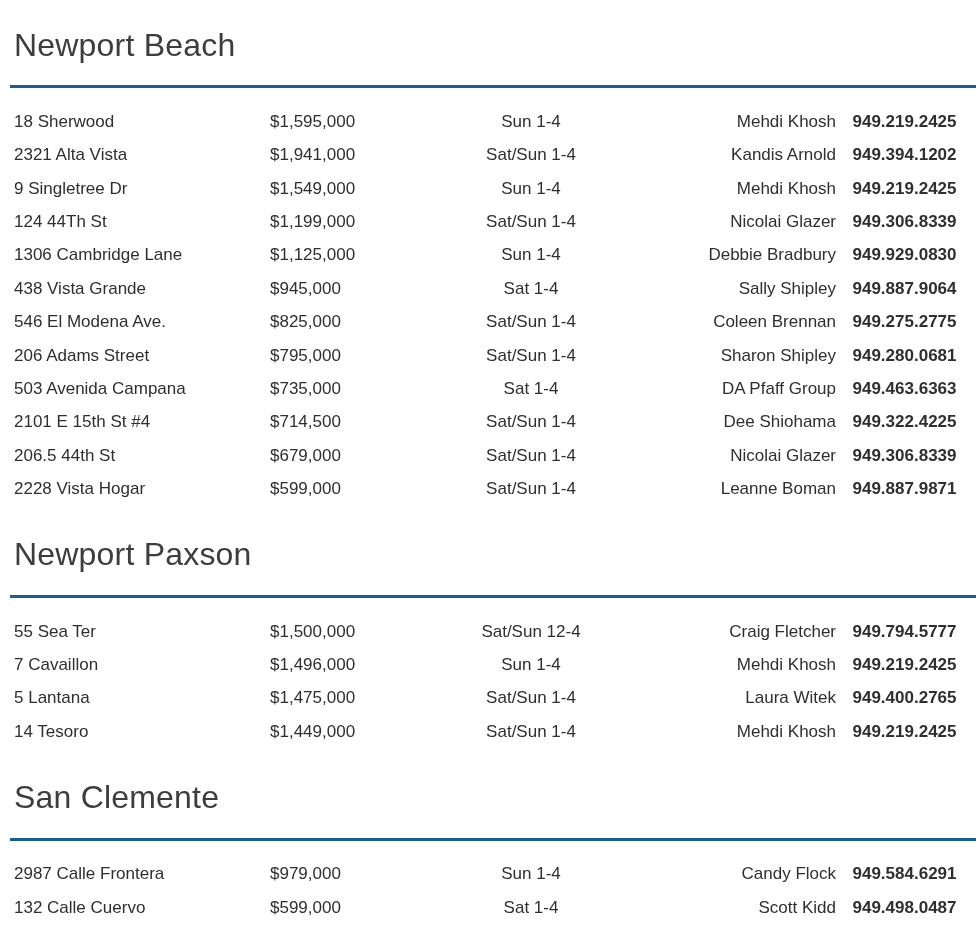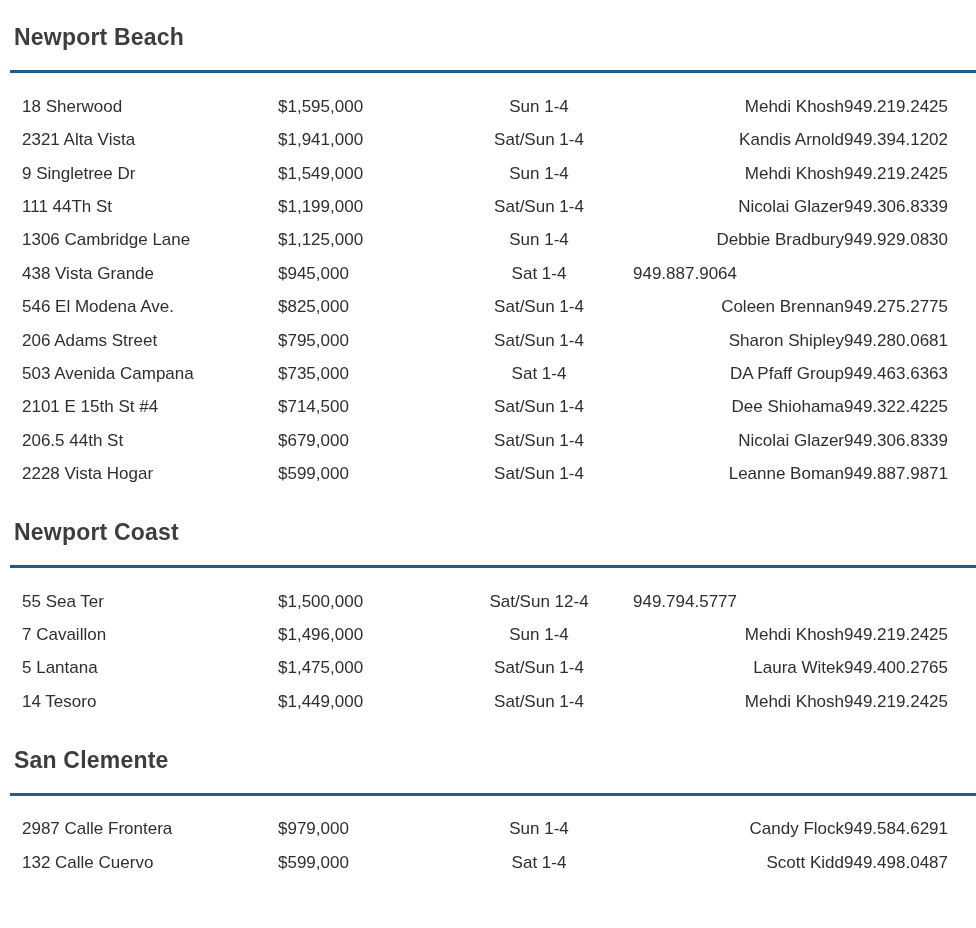--- a/index.html
+++ b/index.html
@@ -14,52 +14,52 @@
     font-family: "Liberation Sans", sans-serif;
     -webkit-font-smoothing: antialiased;
   }
   main.doc {
     width: 976px;
     padding-top: 4px;
     box-sizing: border-box;
   }
   .section { }
   .section-title {
-    font-size: 23px;
+    font-size: 32px;
     line-height: 28px;
-    font-weight: 700;
+    font-weight: 400;
     color: #3d3d3d;
     letter-spacing: 0.2px;
     padding-left: 14px;
     white-space: nowrap;
   }
   .section-rule {
     height: 3px;
     margin-top: 2px;
     margin-left: 10px;
     background: #1d5c8f; 
   }
   .section-rows {
     padding: 17px 0 8px 0;
   }
   .listing-row {
     display: grid;
     grid-template-columns: 256px 98px 257px 211px 137px;
     align-items: center;
     height: 33.4px;
-    padding-left: 22px;
+    padding-left: 14px;
     font-size: 17px;
     color: #2f2f2f;
     white-space: nowrap;
   }
   .cell-address { text-align: left; }
   .cell-price   { text-align: left; }
   .cell-time    { text-align: center; padding-left: 69px; }
   .cell-agent   { text-align: right; }
-  .cell-phone   { text-align: left; }
+  .cell-phone   { text-align: center; font-weight: bold; }
 </style>
 </head>
 <body>
 
 <main class="doc">
   <section class="section">
     <h2 class="section-title">Newport Beach</h2>
     <div class="section-rule" style="background: rgb(29, 92, 143);"></div>
     <div class="section-rows">
   <div class="listing-row">
@@ -80,39 +80,40 @@
 
   <div class="listing-row">
     <span class="cell-address">9 Singletree Dr</span>
     <span class="cell-price">$1,549,000</span>
     <span class="cell-time">Sun 1-4</span>
     <span class="cell-agent">Mehdi Khosh</span>
     <span class="cell-phone">949.219.2425</span>
   </div>
 
   <div class="listing-row">
-    <span class="cell-address">111 44Th St</span>
+    <span class="cell-address">124 44Th St</span>
     <span class="cell-price">$1,199,000</span>
     <span class="cell-time">Sat/Sun 1-4</span>
     <span class="cell-agent">Nicolai Glazer</span>
     <span class="cell-phone">949.306.8339</span>
   </div>
 
   <div class="listing-row">
     <span class="cell-address">1306 Cambridge Lane</span>
     <span class="cell-price">$1,125,000</span>
     <span class="cell-time">Sun 1-4</span>
     <span class="cell-agent">Debbie Bradbury</span>
     <span class="cell-phone">949.929.0830</span>
   </div>
 
   <div class="listing-row">
     <span class="cell-address">438 Vista Grande</span>
     <span class="cell-price">$945,000</span>
     <span class="cell-time">Sat 1-4</span>
+    <span class="cell-agent">Sally Shipley</span>
     <span class="cell-phone">949.887.9064</span>
   </div>
 
   <div class="listing-row">
     <span class="cell-address">546 El Modena Ave.</span>
     <span class="cell-price">$825,000</span>
     <span class="cell-time">Sat/Sun 1-4</span>
     <span class="cell-agent">Coleen Brennan</span>
     <span class="cell-phone">949.275.2775</span>
   </div>
@@ -153,27 +154,28 @@
     <span class="cell-address">2228 Vista Hogar</span>
     <span class="cell-price">$599,000</span>
     <span class="cell-time">Sat/Sun 1-4</span>
     <span class="cell-agent">Leanne Boman</span>
     <span class="cell-phone">949.887.9871</span>
   </div>
 </div>
   </section>
 
   <section class="section">
-    <h2 class="section-title">Newport Coast</h2>
+    <h2 class="section-title">Newport Paxson</h2>
     <div class="section-rule" style="background: rgb(29, 92, 143);"></div>
     <div class="section-rows">
   <div class="listing-row">
     <span class="cell-address">55 Sea Ter</span>
     <span class="cell-price">$1,500,000</span>
     <span class="cell-time">Sat/Sun 12-4</span>
+    <span class="cell-agent">Craig Fletcher</span>
     <span class="cell-phone">949.794.5777</span>
   </div>
 
   <div class="listing-row">
     <span class="cell-address">7 Cavaillon</span>
     <span class="cell-price">$1,496,000</span>
     <span class="cell-time">Sun 1-4</span>
     <span class="cell-agent">Mehdi Khosh</span>
     <span class="cell-phone">949.219.2425</span>
   </div>

